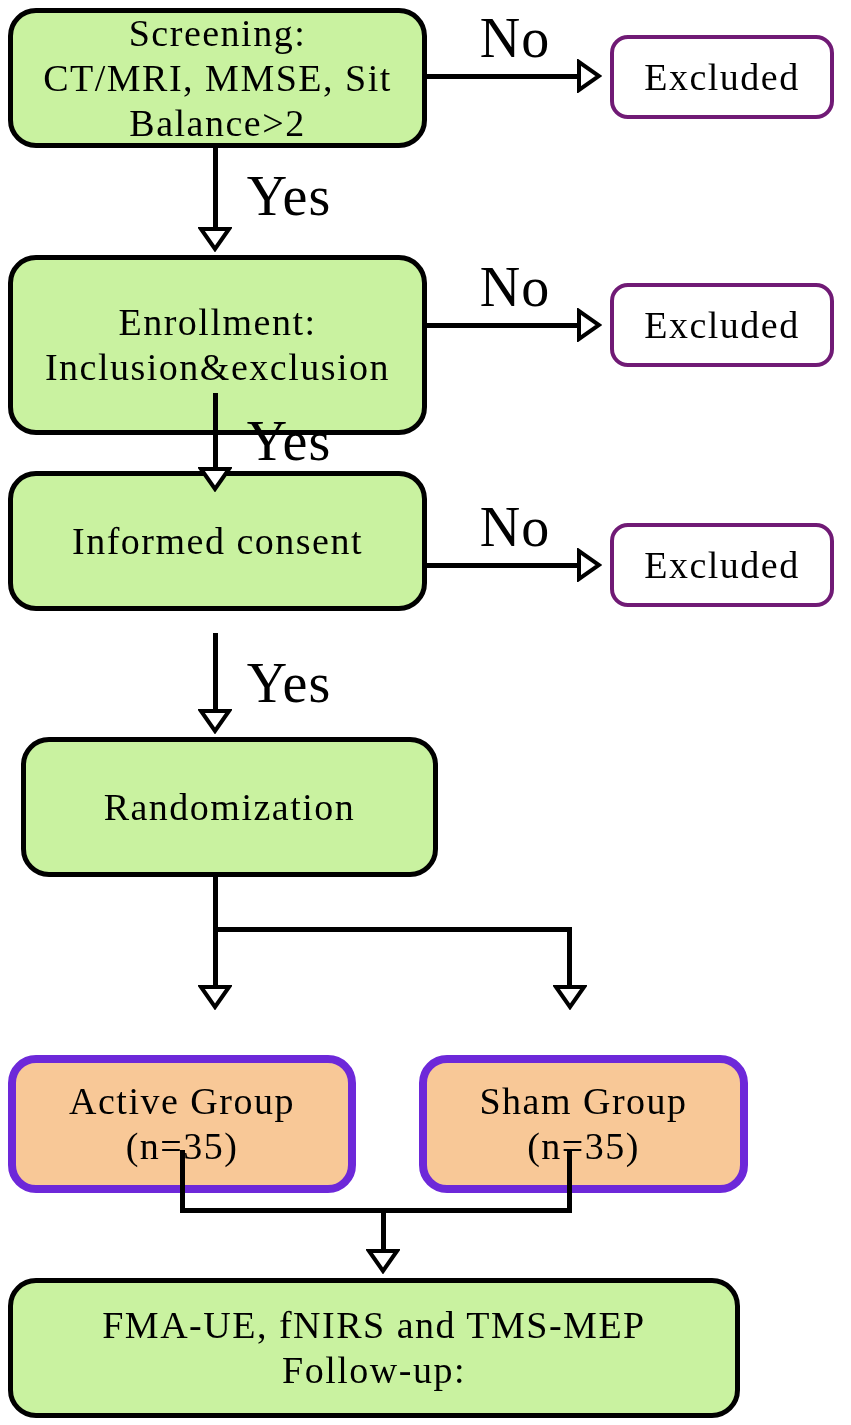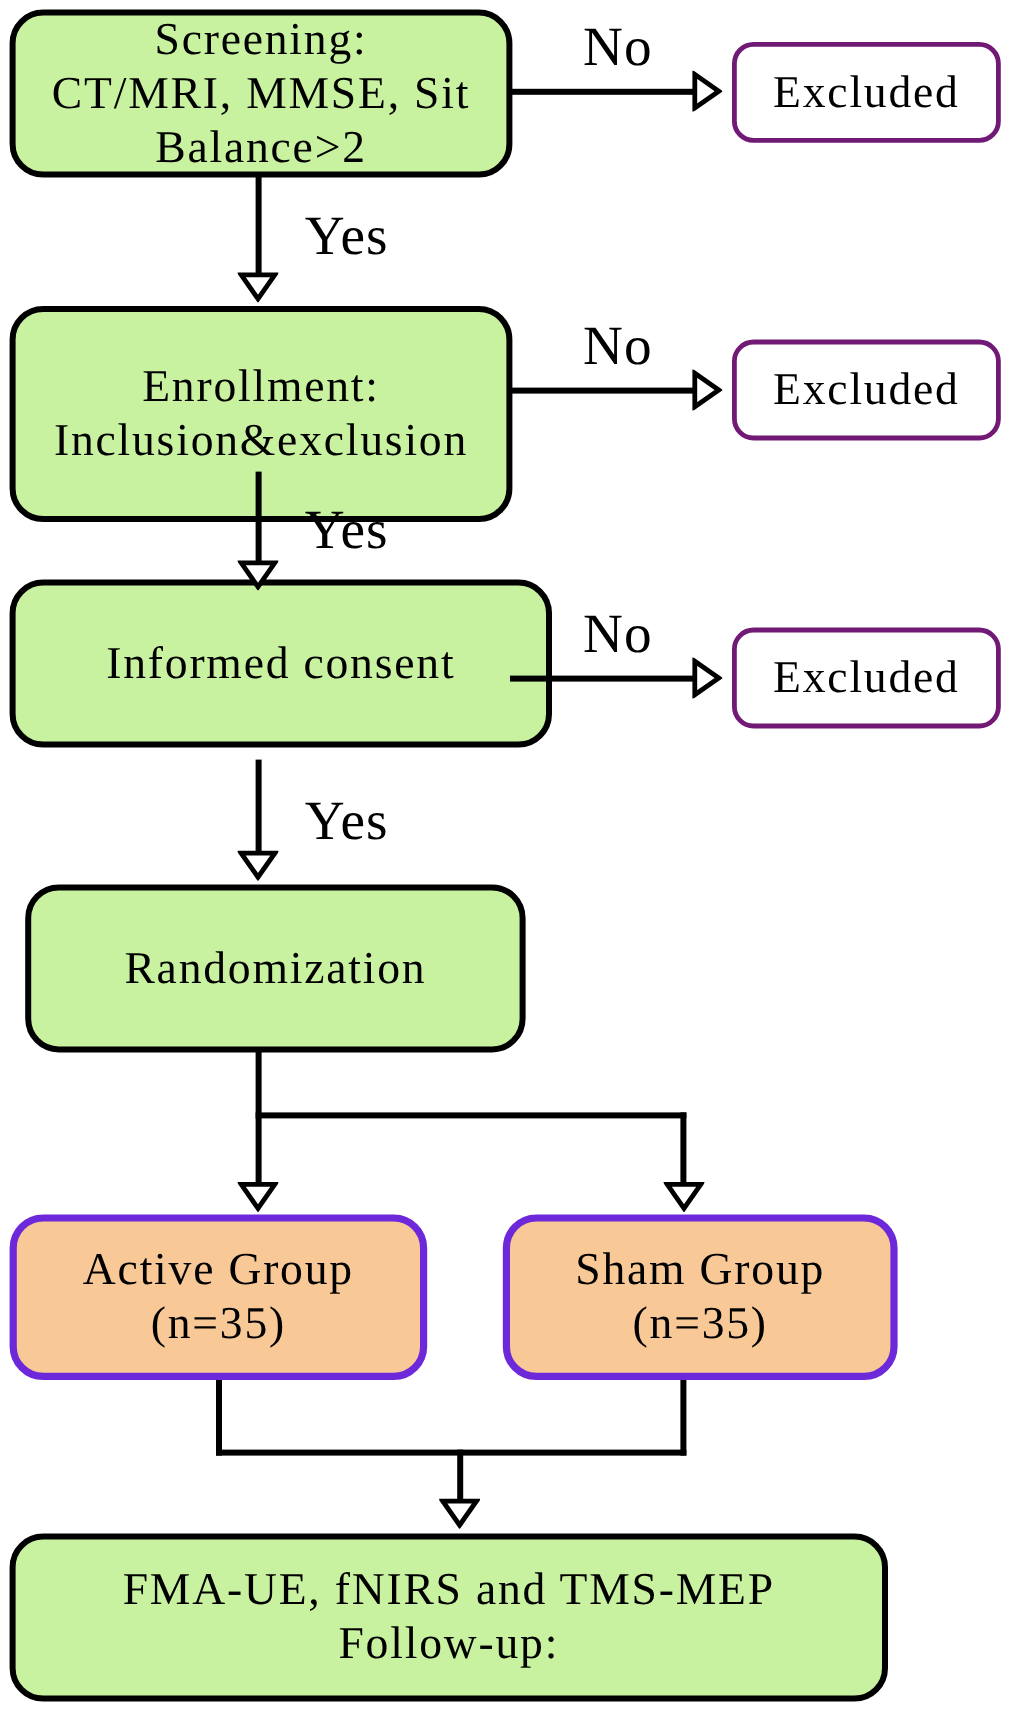--- a/index.html
+++ b/index.html
@@ -23,37 +23,38 @@
     line-height:45px;
     letter-spacing:1.5px;
   }
   .node.green{
     background:#c9f2a0;
     border:5px solid #000;
     border-radius:28px;
   }
   .node.orange{
     background:#f8c897;
-    border:6px solid #6d28d9;
+    border:8px solid #6d28d9;
     border-radius:28px;
+    margin-top:43px;
   }
   .node.white{
     background:#ffffff;
     border:4px solid #701a75;
     border-radius:18px;
     font-size:38px;
   }
   .tline{display:block;white-space:nowrap;}
   .vline{position:absolute;width:5px;background:#000;}
   .hline{position:absolute;height:5px;background:#000;}
   .head{position:absolute;display:block;}
   .edge-label{
     position:absolute;
     display:flex;align-items:center;justify-content:center;
-    font-size:46px;
+    font-size:56px;
     letter-spacing:1px;
     white-space:nowrap;
   }
 </style>
 </head>
 <body>
 
 <div id="stage">
 
   <div class="node green" style="left:8px;top:8px;width:419px;height:140px">
@@ -68,21 +69,21 @@
 
   <div class="node green" style="left:8px;top:255px;width:419px;height:180px">
     <span class="tline">Enrollment:</span>
     <span class="tline">Inclusion&amp;exclusion</span>
   </div>
 
   <div class="node white" style="left:610px;top:283px;width:224px;height:84px">
     <span class="tline">Excluded</span>
   </div>
 
-  <div class="node green" style="left:8px;top:483px;width:452px;height:140px">
+  <div class="node green" style="left:8px;top:471px;width:419px;height:140px">
     <span class="tline">Informed consent</span>
   </div>
 
   <div class="node white" style="left:610px;top:523px;width:224px;height:84px">
     <span class="tline">Excluded</span>
   </div>
 
   <div class="node green" style="left:21px;top:737px;width:417px;height:140px">
     <span class="tline">Randomization</span>
   </div>

